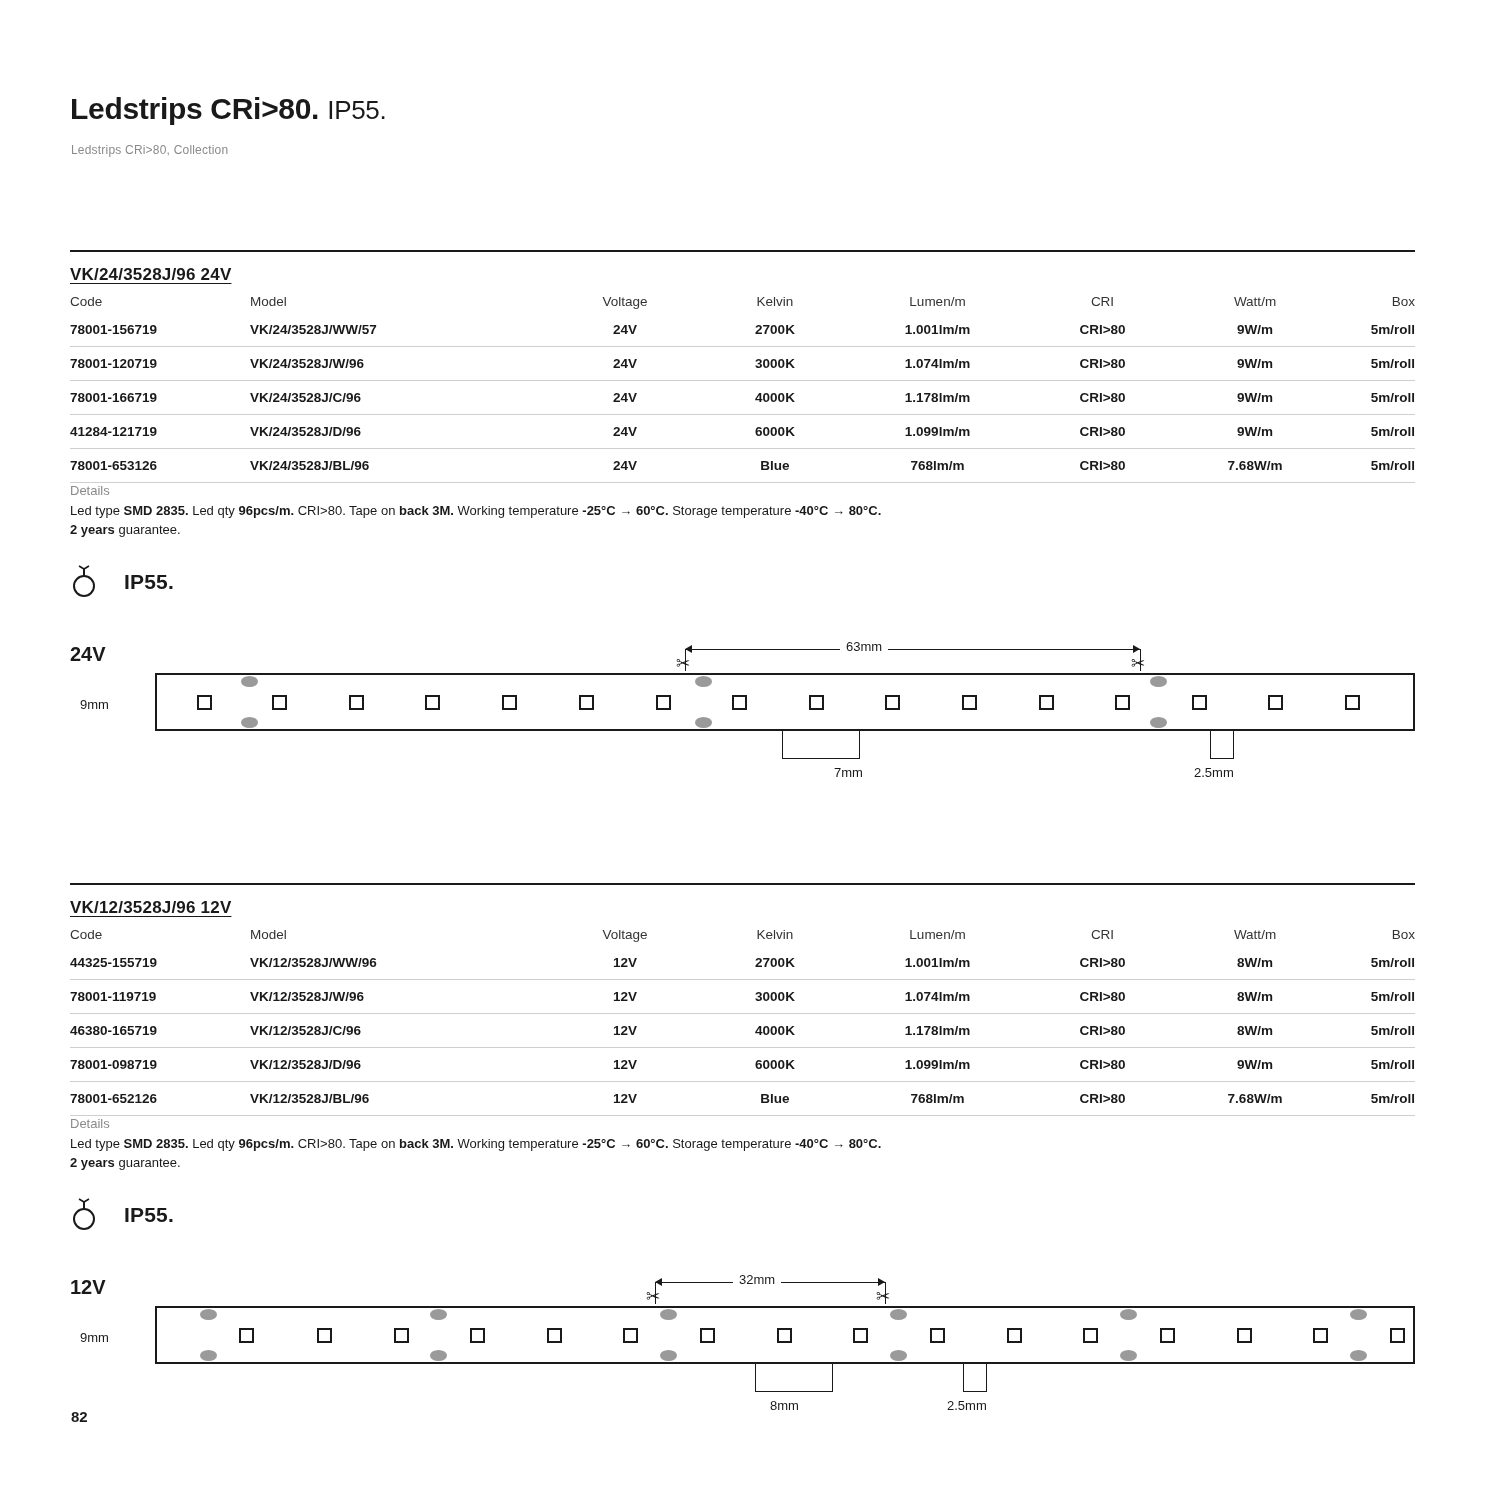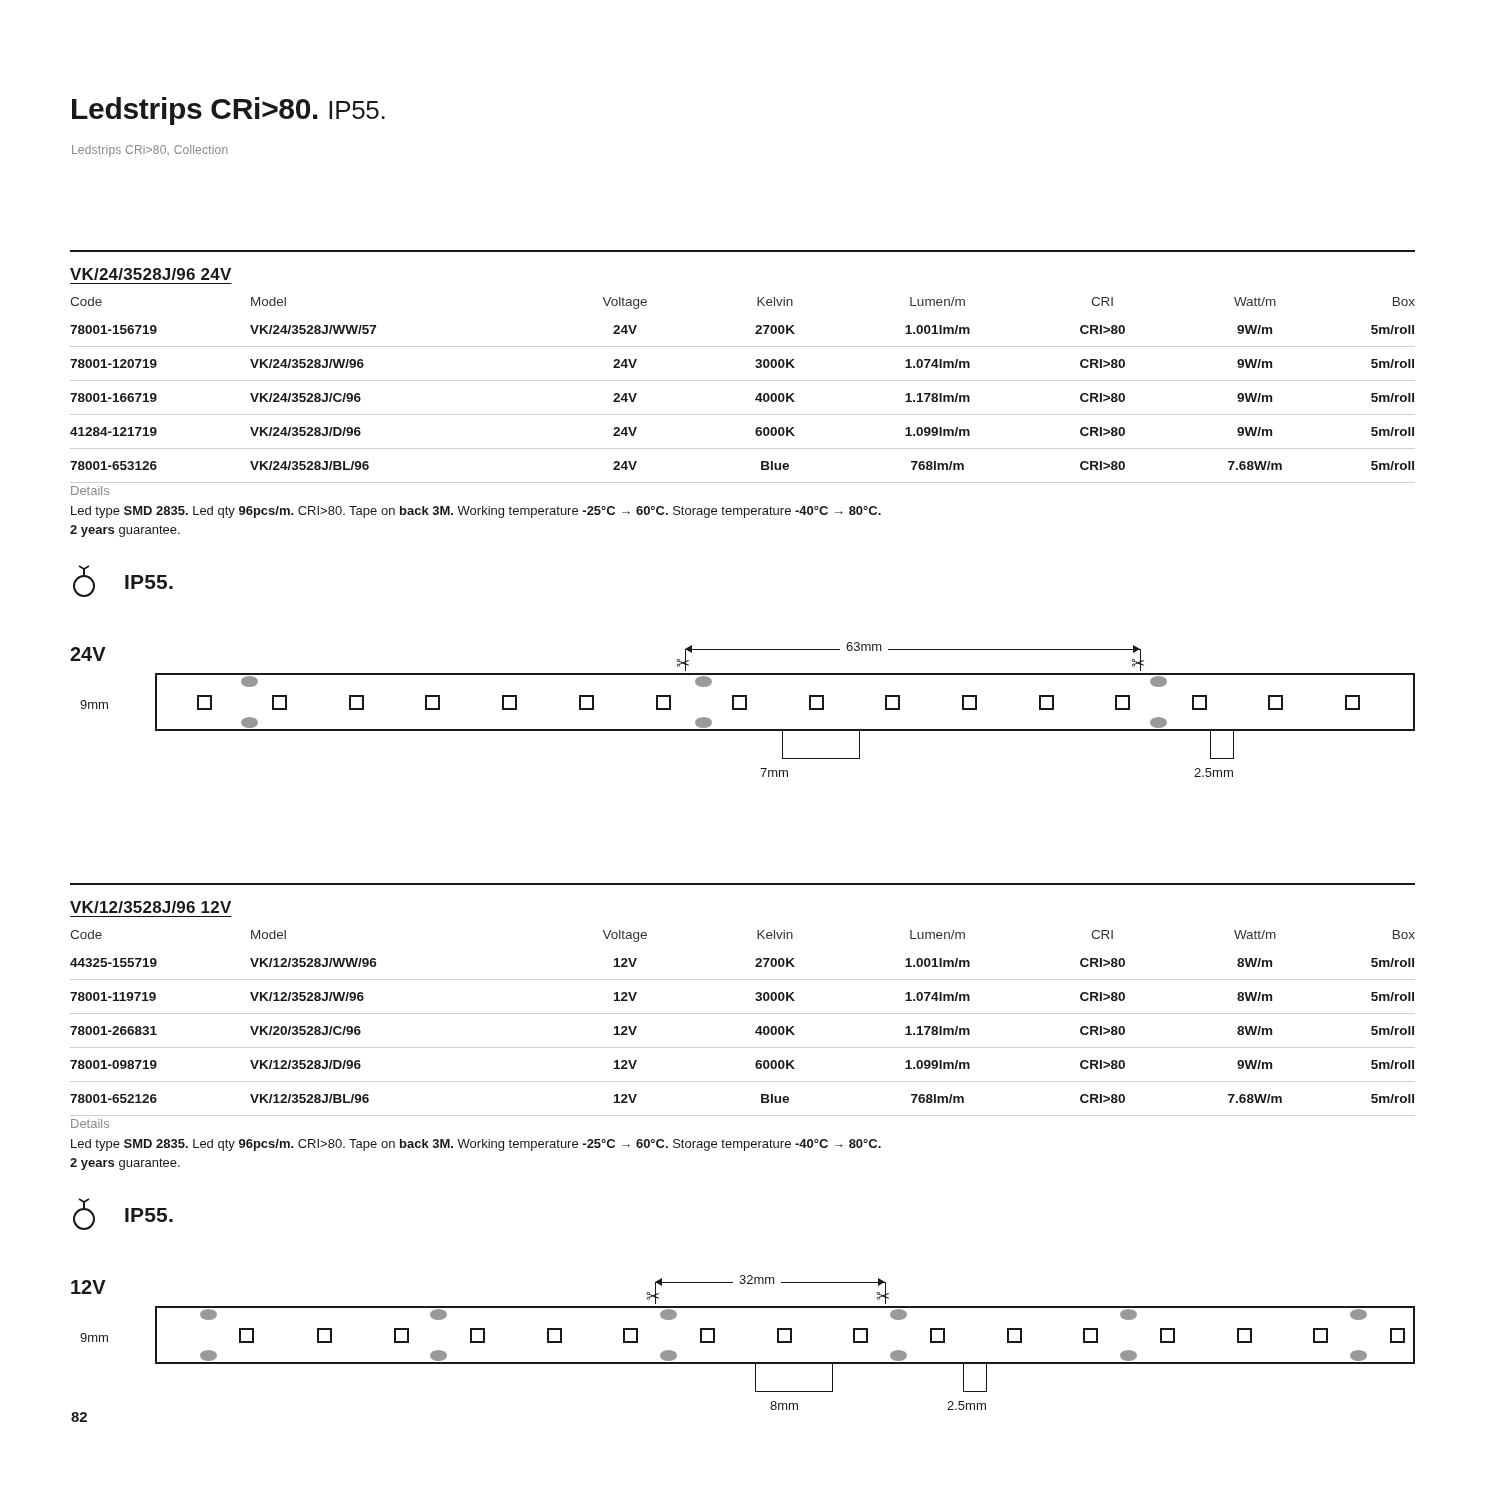--- a/index.html
+++ b/index.html
@@ -314,21 +314,21 @@
         <div class="contact bot" style="left:84px;"></div>
         <div class="contact top" style="left:538px;"></div>
         <div class="contact bot" style="left:538px;"></div>
         <div class="contact top" style="left:993px;"></div>
         <div class="contact bot" style="left:993px;"></div>
       </div>
 
       <div class="vtick" style="left:712px; top:110px; height:28px;"></div>
       <div class="vtick" style="left:789px; top:110px; height:28px;"></div>
       <div class="dimline" style="left:712px; top:137px; width:77px;"></div>
-      <div class="dimtext" style="left:684px; top:144px;">7mm</div>
+      <div class="dimtext" style="left:758px; top:144px;">7mm</div>
 
       <div class="vtick" style="left:1140px; top:110px; height:28px;"></div>
       <div class="vtick" style="left:1163px; top:110px; height:28px;"></div>
       <div class="dimline" style="left:1140px; top:137px; width:23px;"></div>
       <div class="dimtext" style="left:1118px; top:144px;">2.5mm</div>
     </div>
   </div>
 
   <div class="section" style="top:883px;">
     <div class="sec-rule-top"></div>
@@ -362,22 +362,22 @@
           <td class="c-code">78001-119719</td>
           <td class="c-model">VK/12/3528J/W/96</td>
           <td class="c-volt">12V</td>
           <td class="c-kelvin">3000K</td>
           <td class="c-lumen">1.074lm/m</td>
           <td class="c-cri">CRI&gt;80</td>
           <td class="c-watt">8W/m</td>
           <td class="c-box">5m/roll</td>
         </tr>
         <tr>
-          <td class="c-code">78001-266831</td>
-          <td class="c-model">VK/20/3528J/C/96</td>
+          <td class="c-code">46380-165719</td>
+          <td class="c-model">VK/12/3528J/C/96</td>
           <td class="c-volt">12V</td>
           <td class="c-kelvin">4000K</td>
           <td class="c-lumen">1.178lm/m</td>
           <td class="c-cri">CRI&gt;80</td>
           <td class="c-watt">8W/m</td>
           <td class="c-box">5m/roll</td>
         </tr>
         <tr>
           <td class="c-code">78001-098719</td>
           <td class="c-model">VK/12/3528J/D/96</td>

